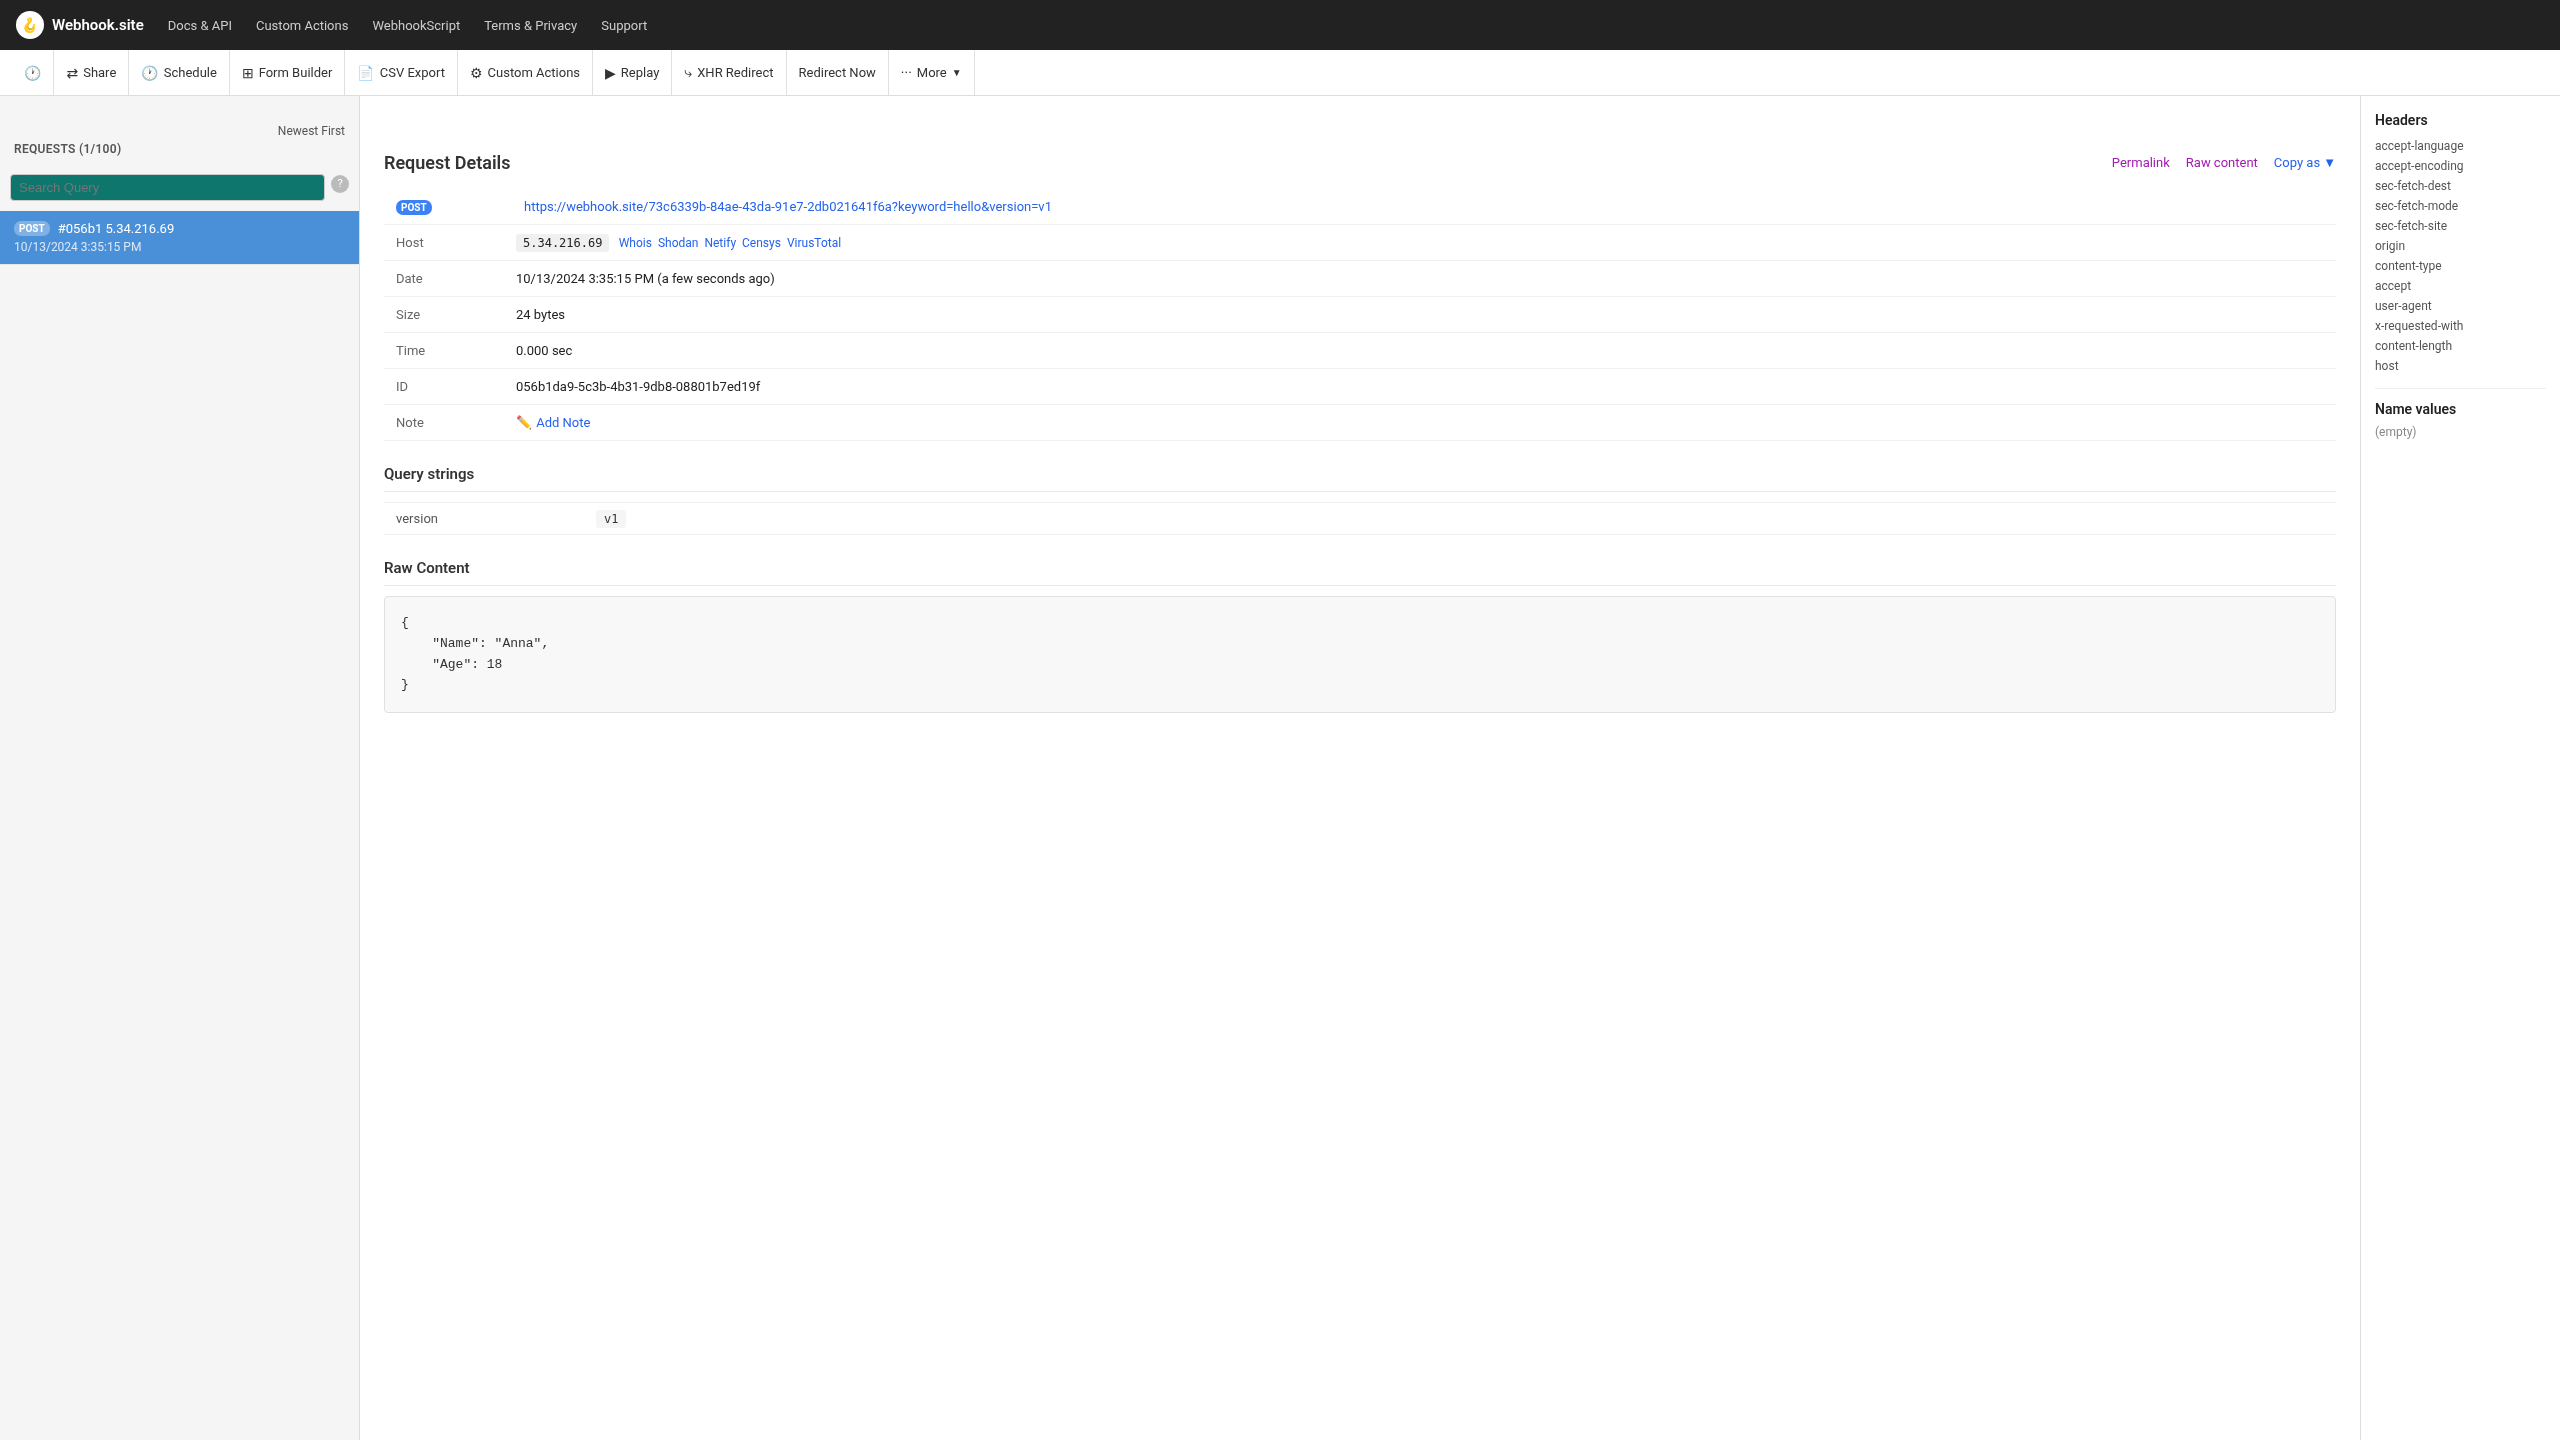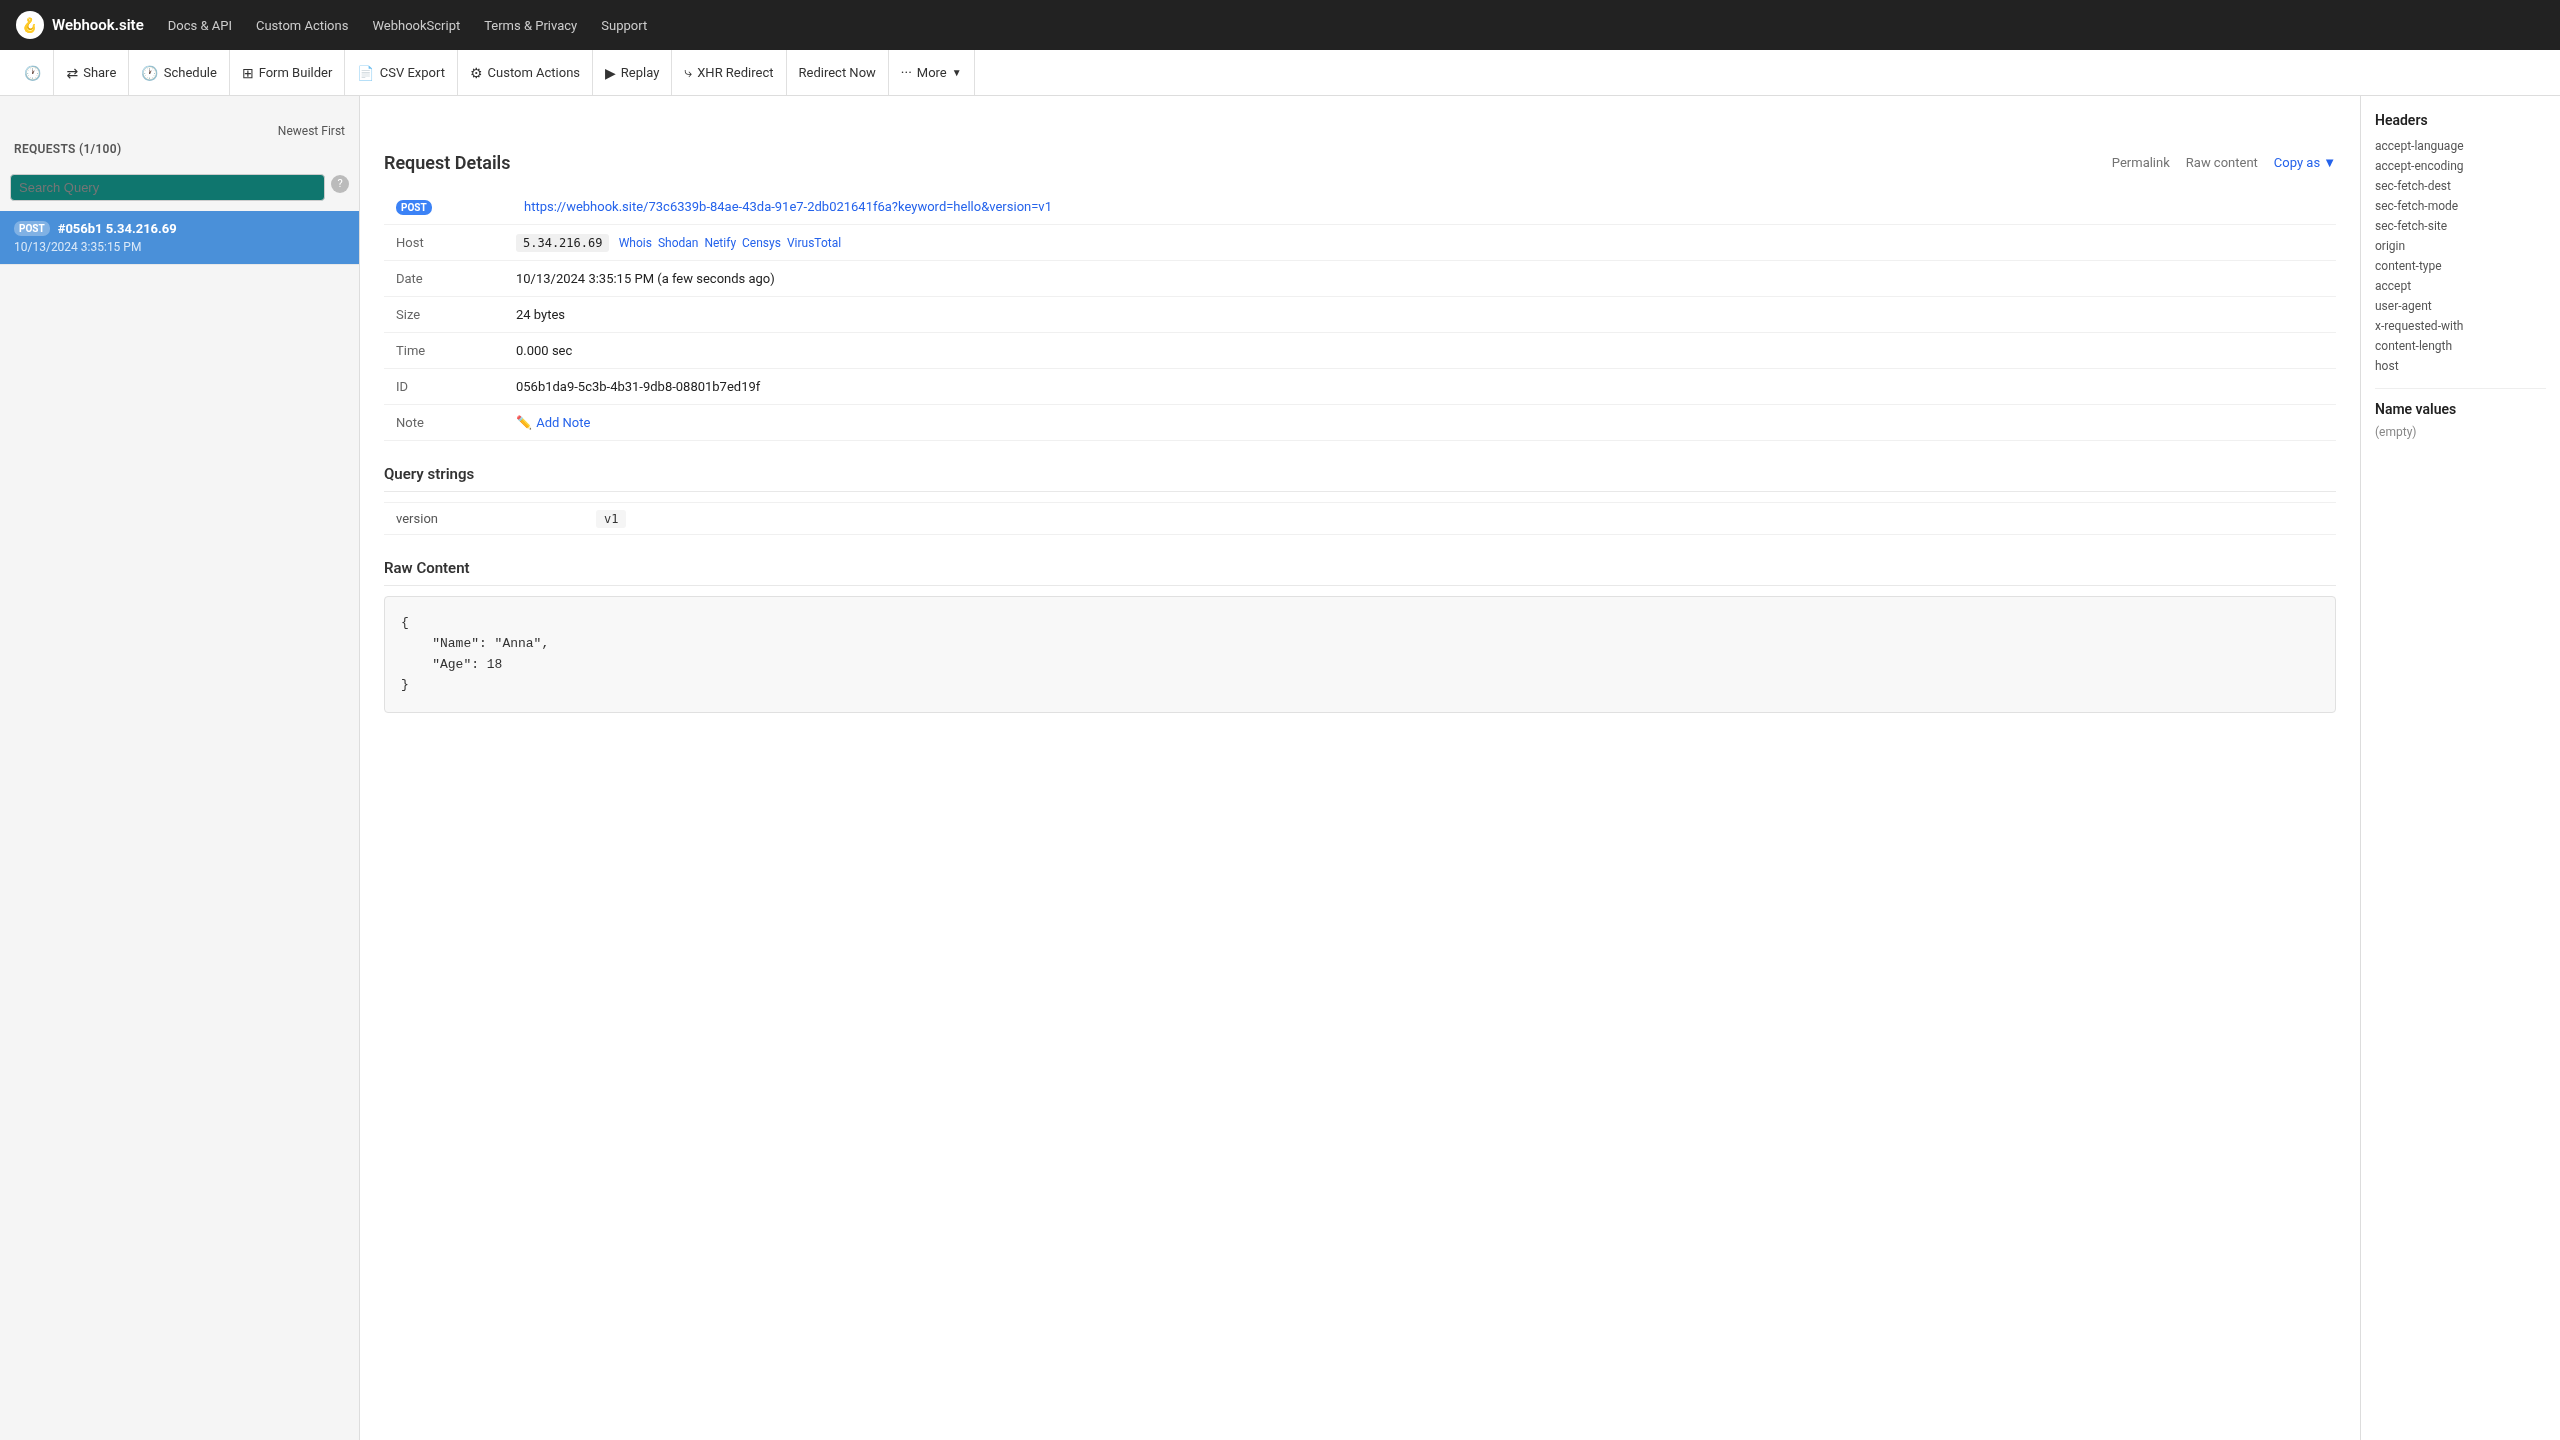--- a/index.html
+++ b/index.html
@@ -139,21 +139,21 @@
       font-size: 10px;
       font-weight: 700;
       padding: 2px 5px;
       border-radius: 7px;
     }
     .request-item.active .method-badge {
       background: rgba(255,255,255,0.3);
     }
     .request-id {
       font-size: 13px;
-      font-weight: 700;
+      font-weight: 400;
     }
     .request-time {
       font-size: 12px;
       opacity: 0.8;
     }
 
     
     .main-content {
       flex: 1;
       overflow-y: auto;
@@ -170,21 +170,21 @@
     .request-details-title {
       font-size: 18px;
       font-weight: 600;
     }
     .header-actions {
       display: flex;
       align-items: center;
       gap: 16px;
     }
     .header-link {
-      color: #737373;
+      color: #a21caf;
       cursor: pointer;
       font-size: 13px;
       text-decoration: none;
     }
     .copy-as {
       display: flex;
       align-items: center;
       gap: 3px;
       color: #2563eb;
       cursor: pointer;

